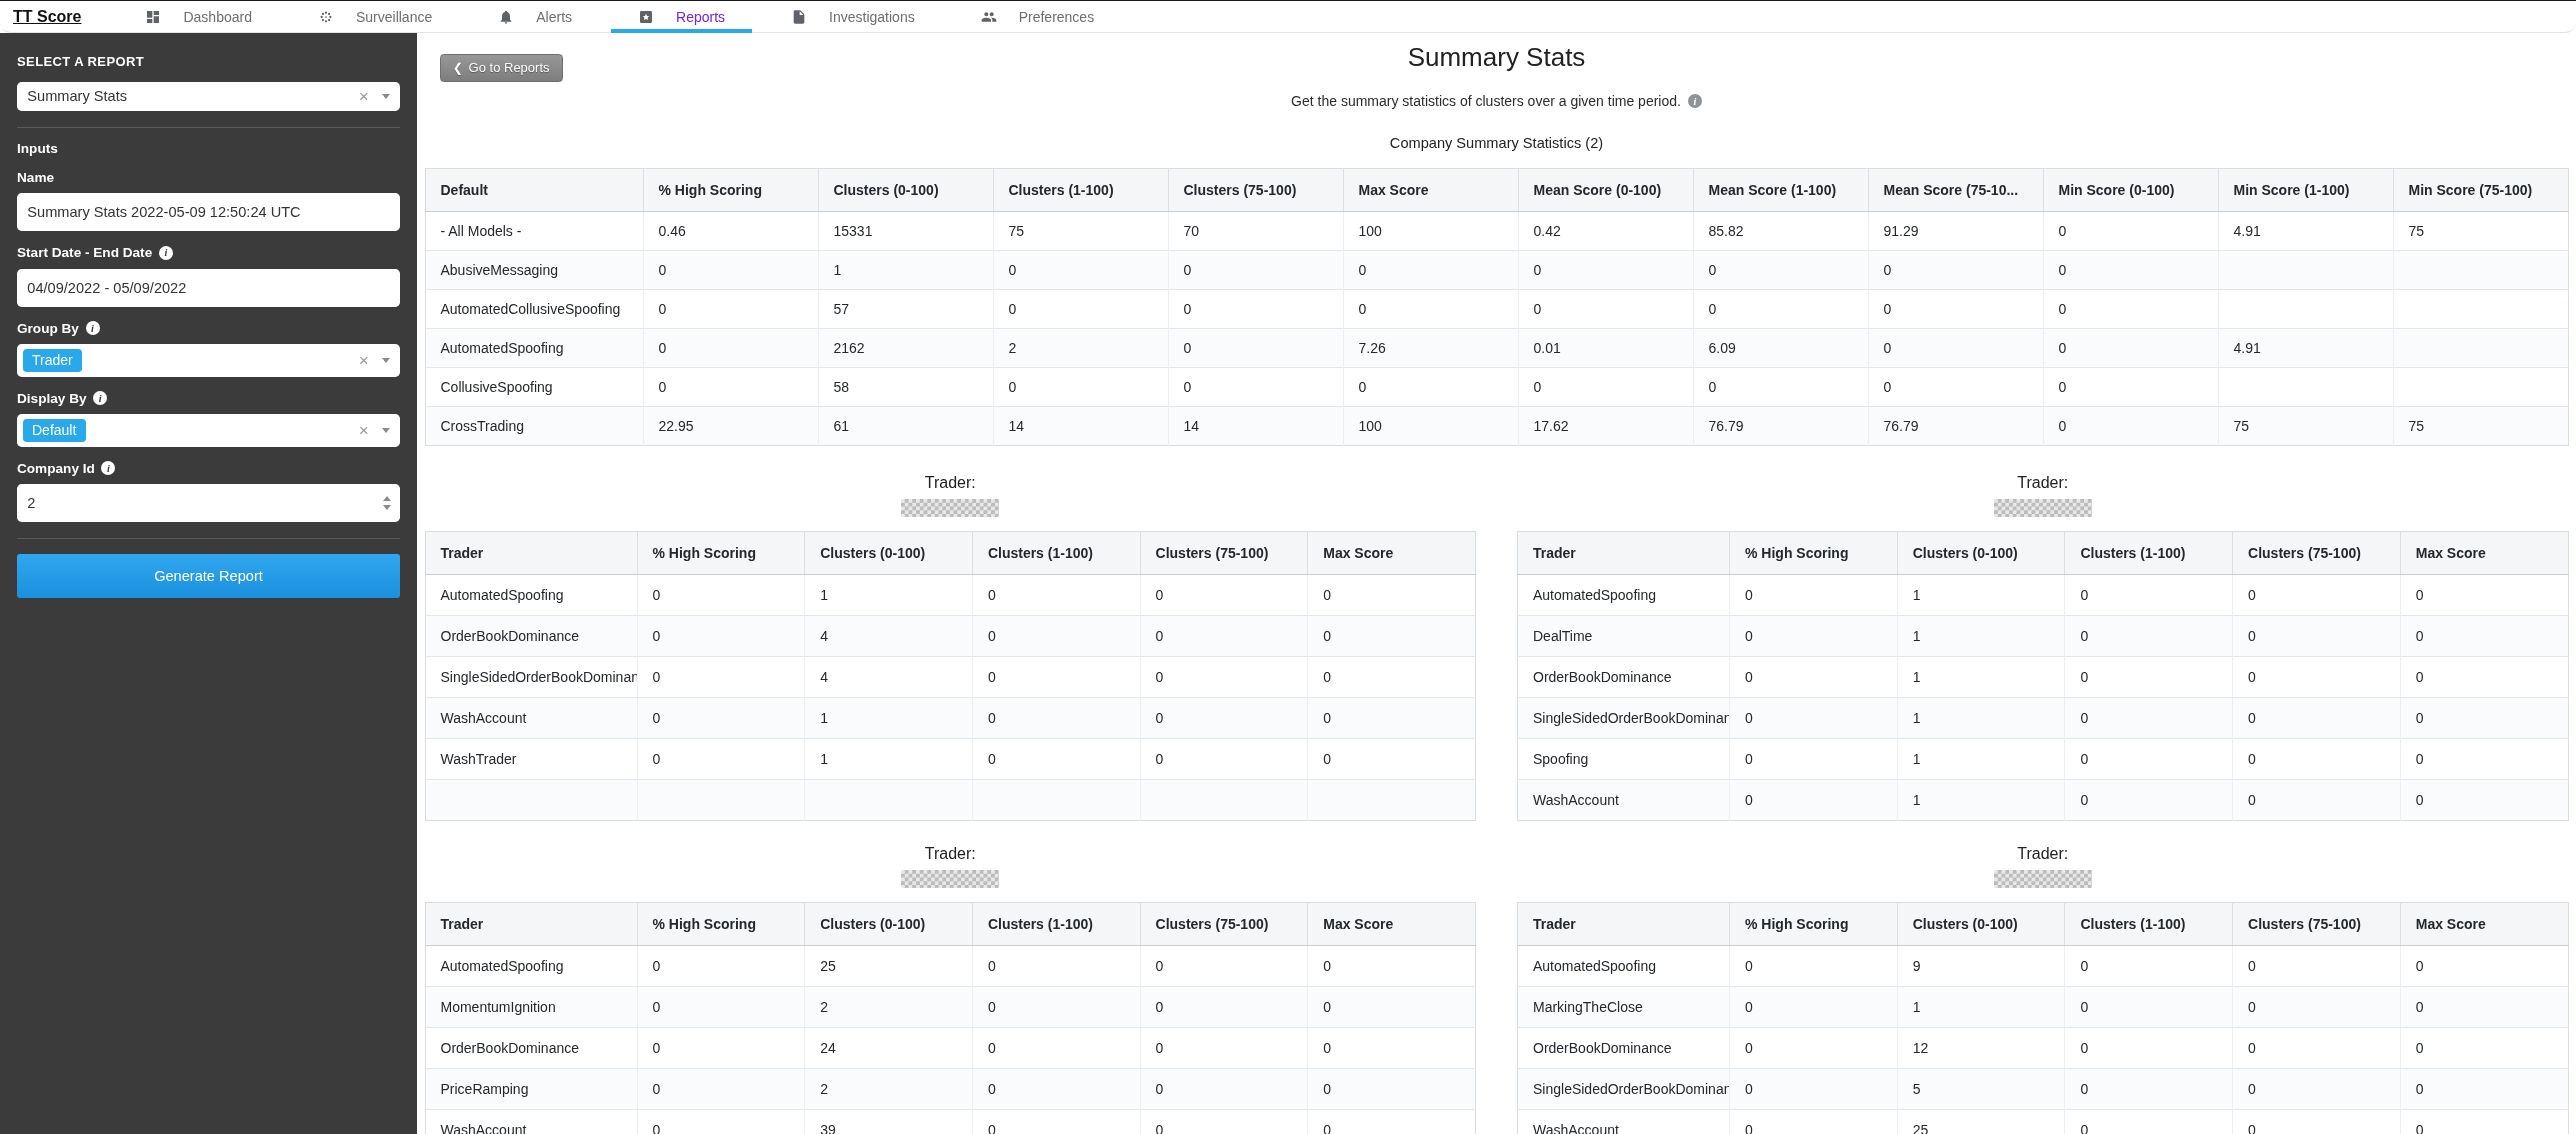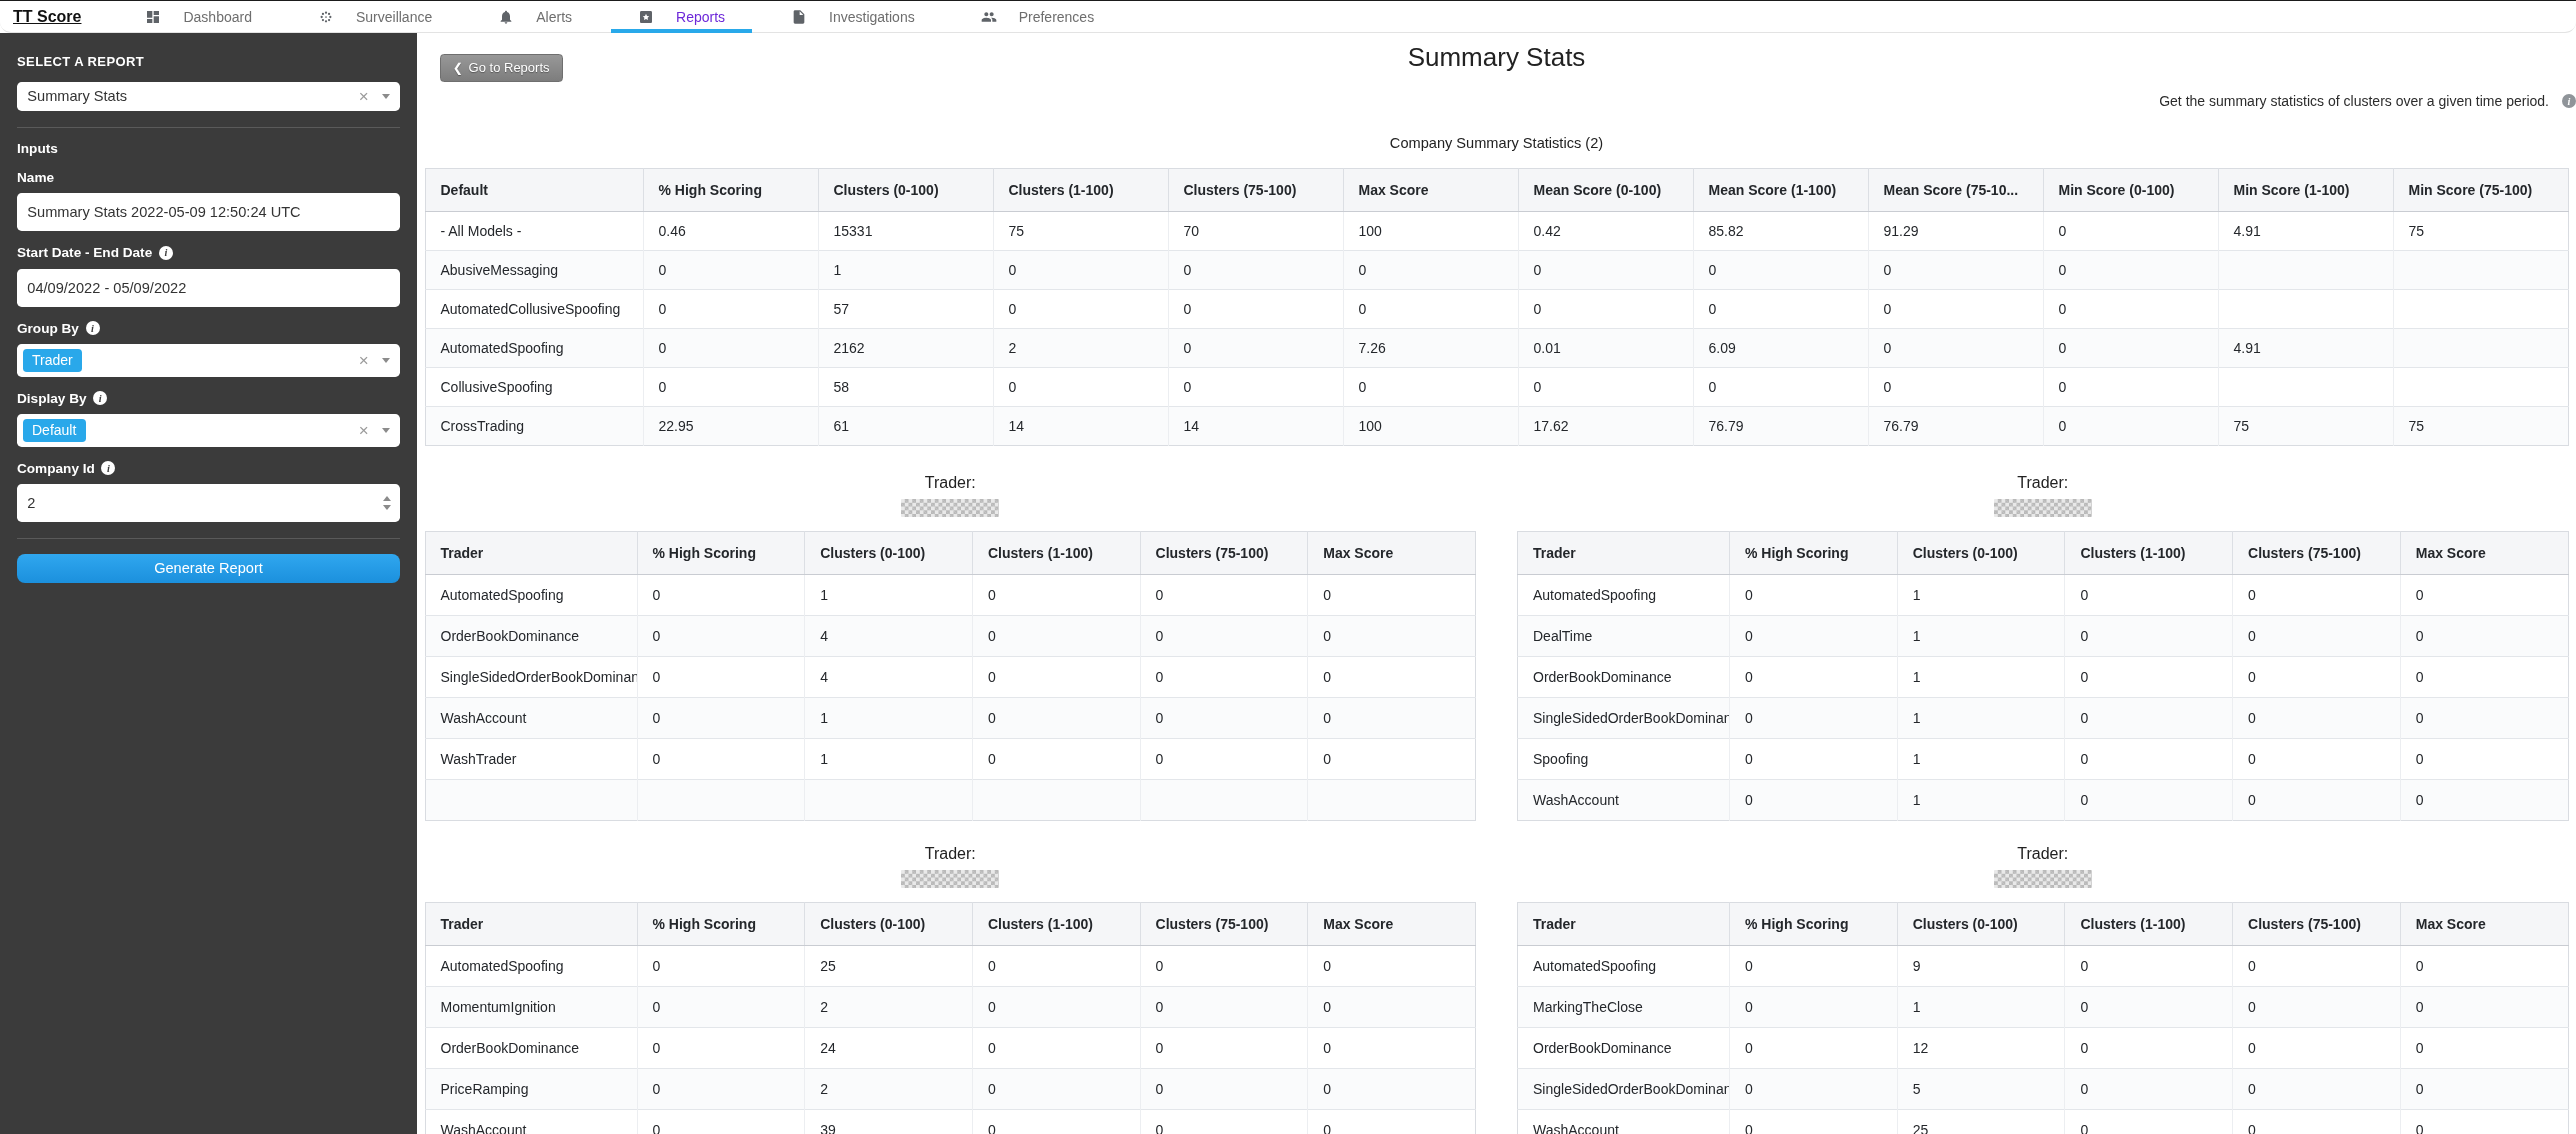--- a/index.html
+++ b/index.html
@@ -63,21 +63,21 @@
   }
   .select-box.tagged { padding:4.7px 10.3px 4.7px 5.6px; }
   .num-wrap { position:relative; }
   .spinner {
     position:absolute; right:9.4px; top:50%; transform:translateY(-50%);
     display:flex; flex-direction:column; gap:3.8px; cursor:pointer;
   }
   .spin-up { width:0; height:0; border-left:4.7px solid transparent; border-right:4.7px solid transparent; border-bottom:5.6px solid #8b8b8b; }
   .spin-down { width:0; height:0; border-left:4.7px solid transparent; border-right:4.7px solid transparent; border-top:5.6px solid #8b8b8b; }
   .generate-btn {
-    width:100%; height:29px; border:none; border-radius:8px;
+    width:100%; height:44px; border:none; border-radius:3px;
     background:linear-gradient(#30a7ef,#1b90dd); color:#fff; font-size:14.6px;
     font-family:inherit; cursor:pointer; margin-top:1.9px;
   }
   .info-i {
     width:14px; height:14px; border-radius:50%; display:inline-flex; flex:0 0 auto;
     align-items:center; justify-content:center; font-size:10.3px; font-weight:bold;
     font-family:"Liberation Serif", serif; cursor:pointer; font-style:italic;
   }
   .info-white { background:#fff; color:#3b3b3b; }
   .info-gray  { background:#8f9499; color:#fff; }
@@ -87,21 +87,21 @@
   .back-btn {
     position:absolute; left:22.6px; top:20.7px;
     background:linear-gradient(#989898,#7d7d7d); color:#fff; border:0.9px solid #6f6f6f;
     border-radius:3.8px; font-size:13px; padding:5.6px 12.2px; font-family:inherit; cursor:pointer;
     text-shadow:0 0.9px 0.9px rgba(0,0,0,.35); display:flex; align-items:center; gap:5.6px;
   }
   .back-chevron { font-size:12.2px; }
   .title { text-align:center; font-size:26px; font-weight:400; margin:9.4px 0 0; color:#222; }
   .subtitle {
     font-size:14px; color:#2c2c2c; margin-top:20px;
-    display:flex; justify-content:flex-end; align-items:center; gap:13px;
+    display:flex; justify-content:center; align-items:center; gap:7px;
   }
   .section-title { text-align:center; font-size:14.6px; color:#222; margin-top:25.4px; font-weight:500; }
 
   .tables-pad { padding:0 7.5px; }
   .company-wrap { margin-top:17px; }
 
   table.data-table {
     width:100%; border-collapse:collapse; table-layout:fixed; font-size:14px;
     color:#24272b; border:0.9px solid #d9dce1; background:#fff;
   }

